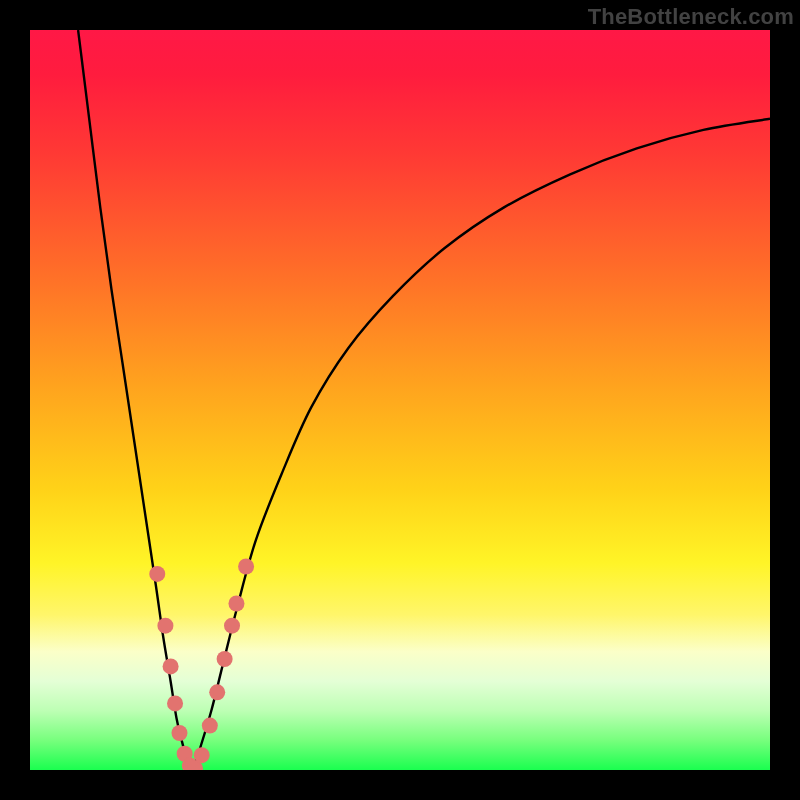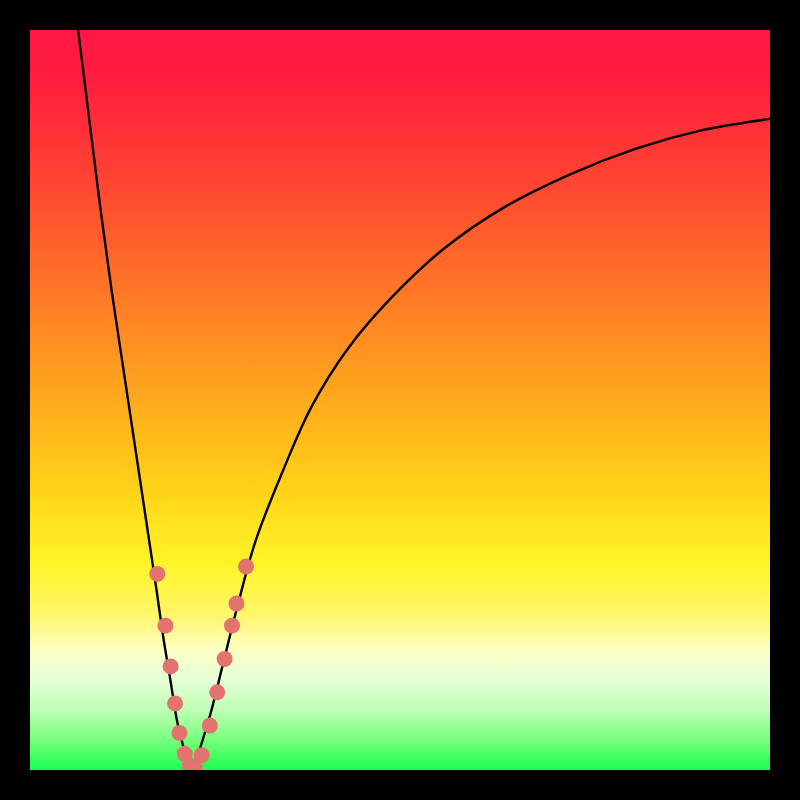--- a/index.html
+++ b/index.html
@@ -81,13 +81,14 @@
           <circle cx="171.67999999999998" cy="725.2" r="8" fill="#e2736f"></circle>
           <circle cx="179.82" cy="695.6" r="8" fill="#e2736f"></circle>
           <circle cx="187.22" cy="662.3" r="8" fill="#e2736f"></circle>
           <circle cx="194.62" cy="629" r="8" fill="#e2736f"></circle>
           <circle cx="202.02" cy="595.7" r="8" fill="#e2736f"></circle>
           <circle cx="206.45999999999998" cy="573.5" r="8" fill="#e2736f"></circle>
           <circle cx="216.07999999999998" cy="536.5" r="8" fill="#e2736f"></circle>
         </g>
     </svg>
   </div>
+  <div class="watermark">TheBottleneck.com</div>
 </div>
 
 </body></html>

